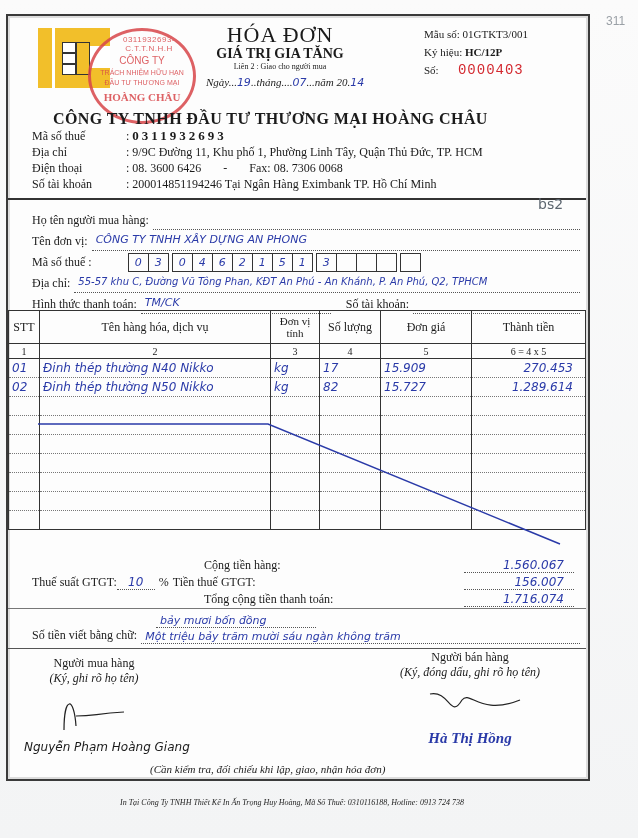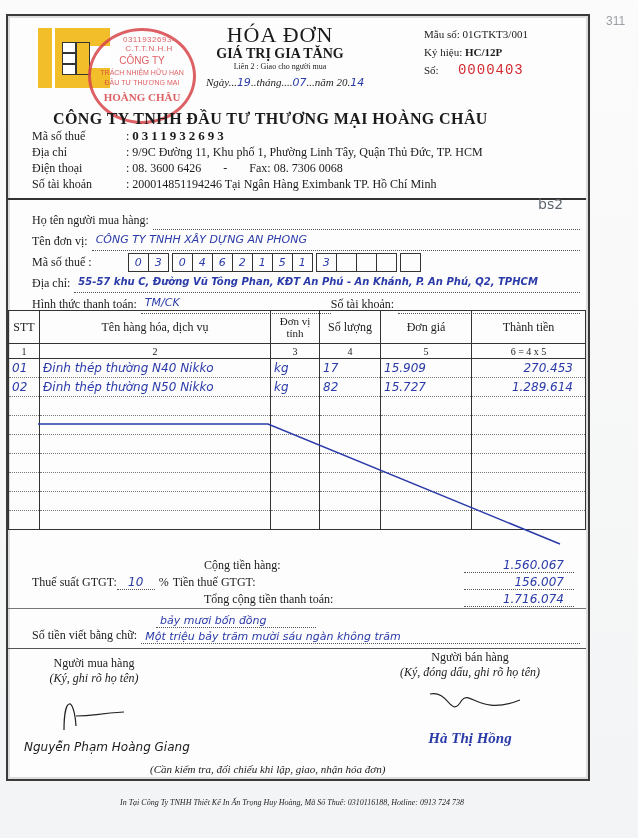--- a/index.html
+++ b/index.html
@@ -153,29 +153,29 @@
         <span class="gap hand">3</span>
           <span></span>
           <span></span>
           <span></span>
         <span class="gap"></span>
       </div>
     </div>
     <div class="row">
         <span>Địa chỉ:</span>
         <span class="dots">
-          <span class="hand" style="font-size:10px;font-weight:bold;">55-57 khu C, Đường Vũ Tông Phan, KĐT An Phú - An Khánh, P. An Phú, Q2, TPHCM</span>
+          <span class="hand" style="font-size:10px;">55-57 khu C, Đường Vũ Tông Phan, KĐT An Phú - An Khánh, P. An Phú, Q2, TPHCM</span>
         </span>
       </div>
     <div class="row">
         <span>Hình thức thanh toán:</span>
         <span class="dots" style="flex:0 0 190px;">
           <span class="hand">TM/CK</span>
         </span>
-        <span style="margin-left:0;">Số tài khoản:</span>
+        <span style="margin-left:15px;">Số tài khoản:</span>
         <span class="dots">
           <span class="hand"></span>
         </span>
       </div>
   </div>
 
   <table>
     <thead>
       <tr>
         <th style="width:24px;">STT</th>

